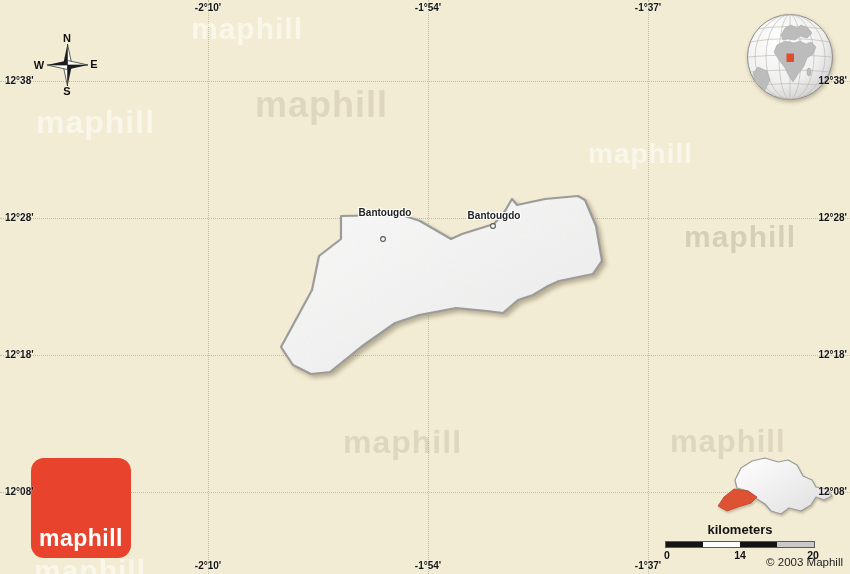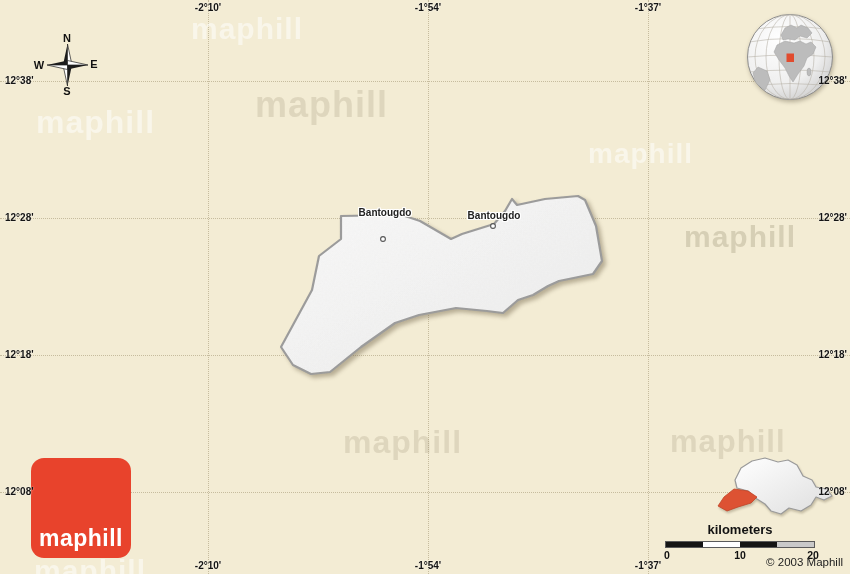--- a/index.html
+++ b/index.html
@@ -179,21 +179,21 @@
   <div id="scale">
     <div class="title">kilometers</div>
     <div class="bar">
       <div class="seg" style="background:#141414"></div>
       <div class="seg" style="background:#ffffff"></div>
       <div class="seg" style="background:#141414"></div>
       <div class="seg" style="background:#c9c9c9"></div>
     </div>
     <div class="ticks">
       <span class="tick" style="left:2px">0</span>
-      <span class="tick" style="left:50%">10</span>
+      <span class="tick" style="left:50%">14</span>
       <span class="tick" style="left:148px">20</span>
     </div>
   </div>
 
   <div id="copyright">© 2003 Maphill</div>
 
   <div class="coord top" style="left:208px;top:3px">-2°10'</div>
   <div class="coord top" style="left:428px;top:3px">-1°54'</div>
   <div class="coord top" style="left:648px;top:3px">-1°37'</div>
 

